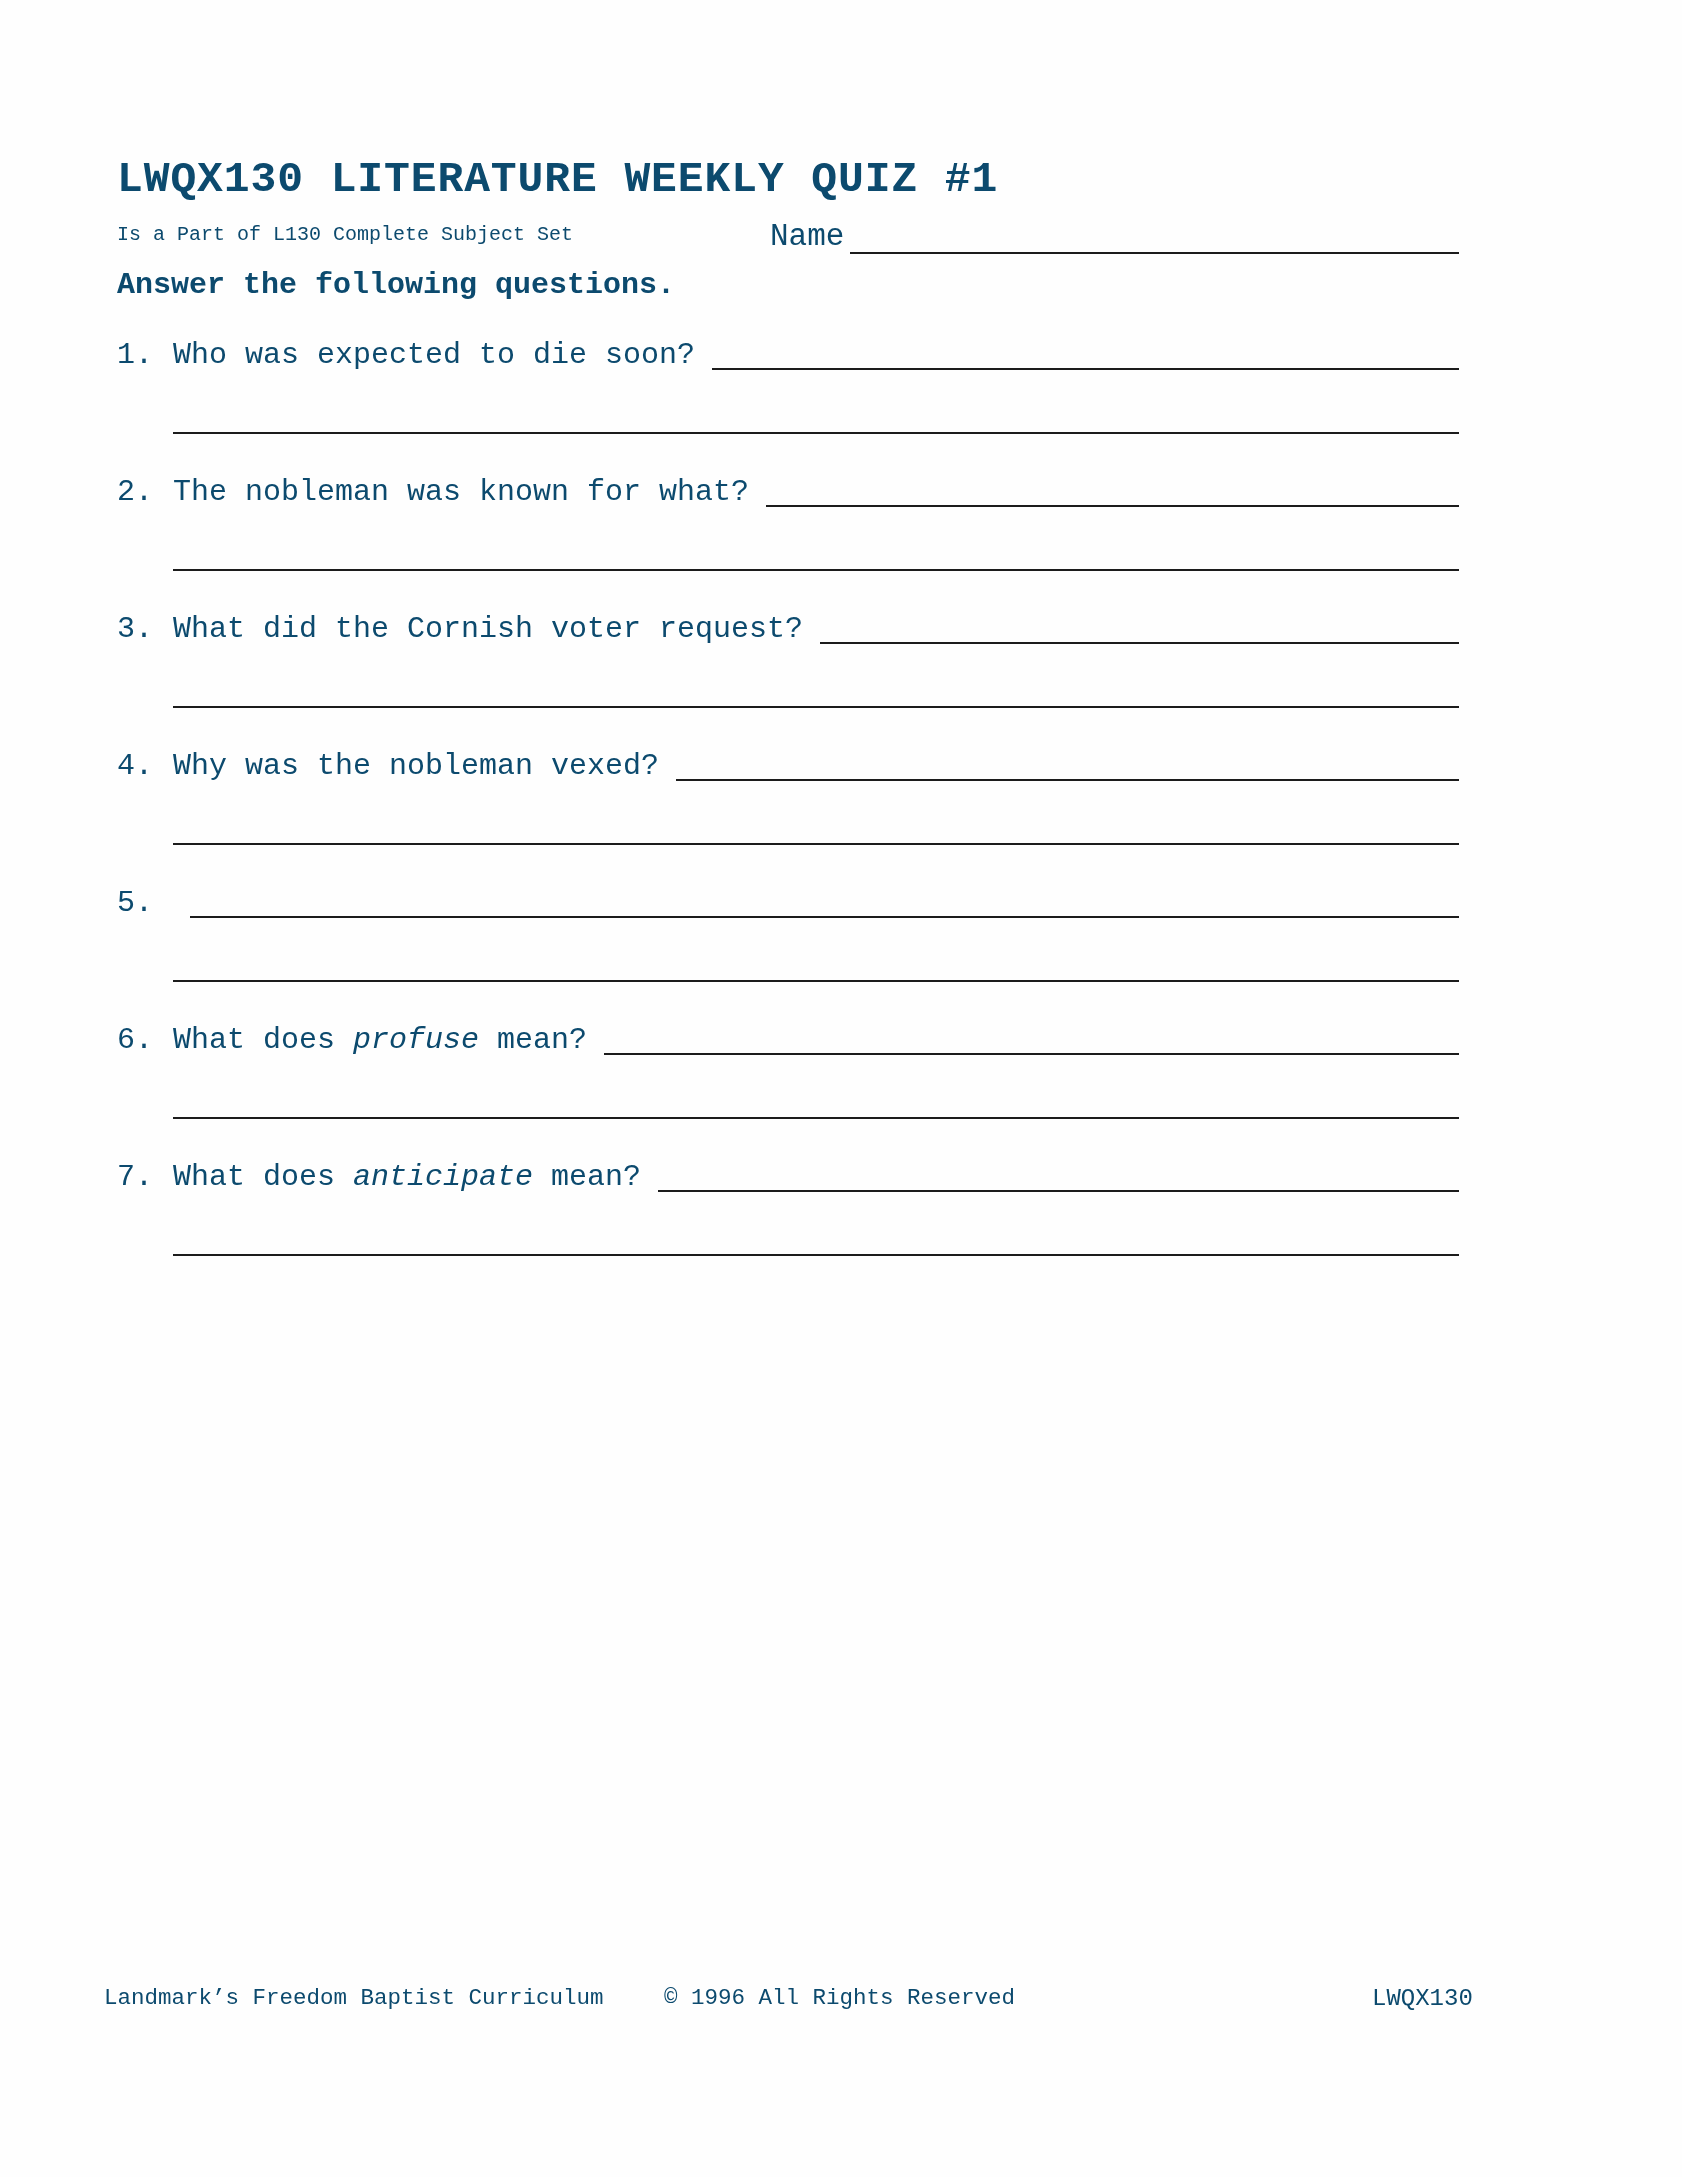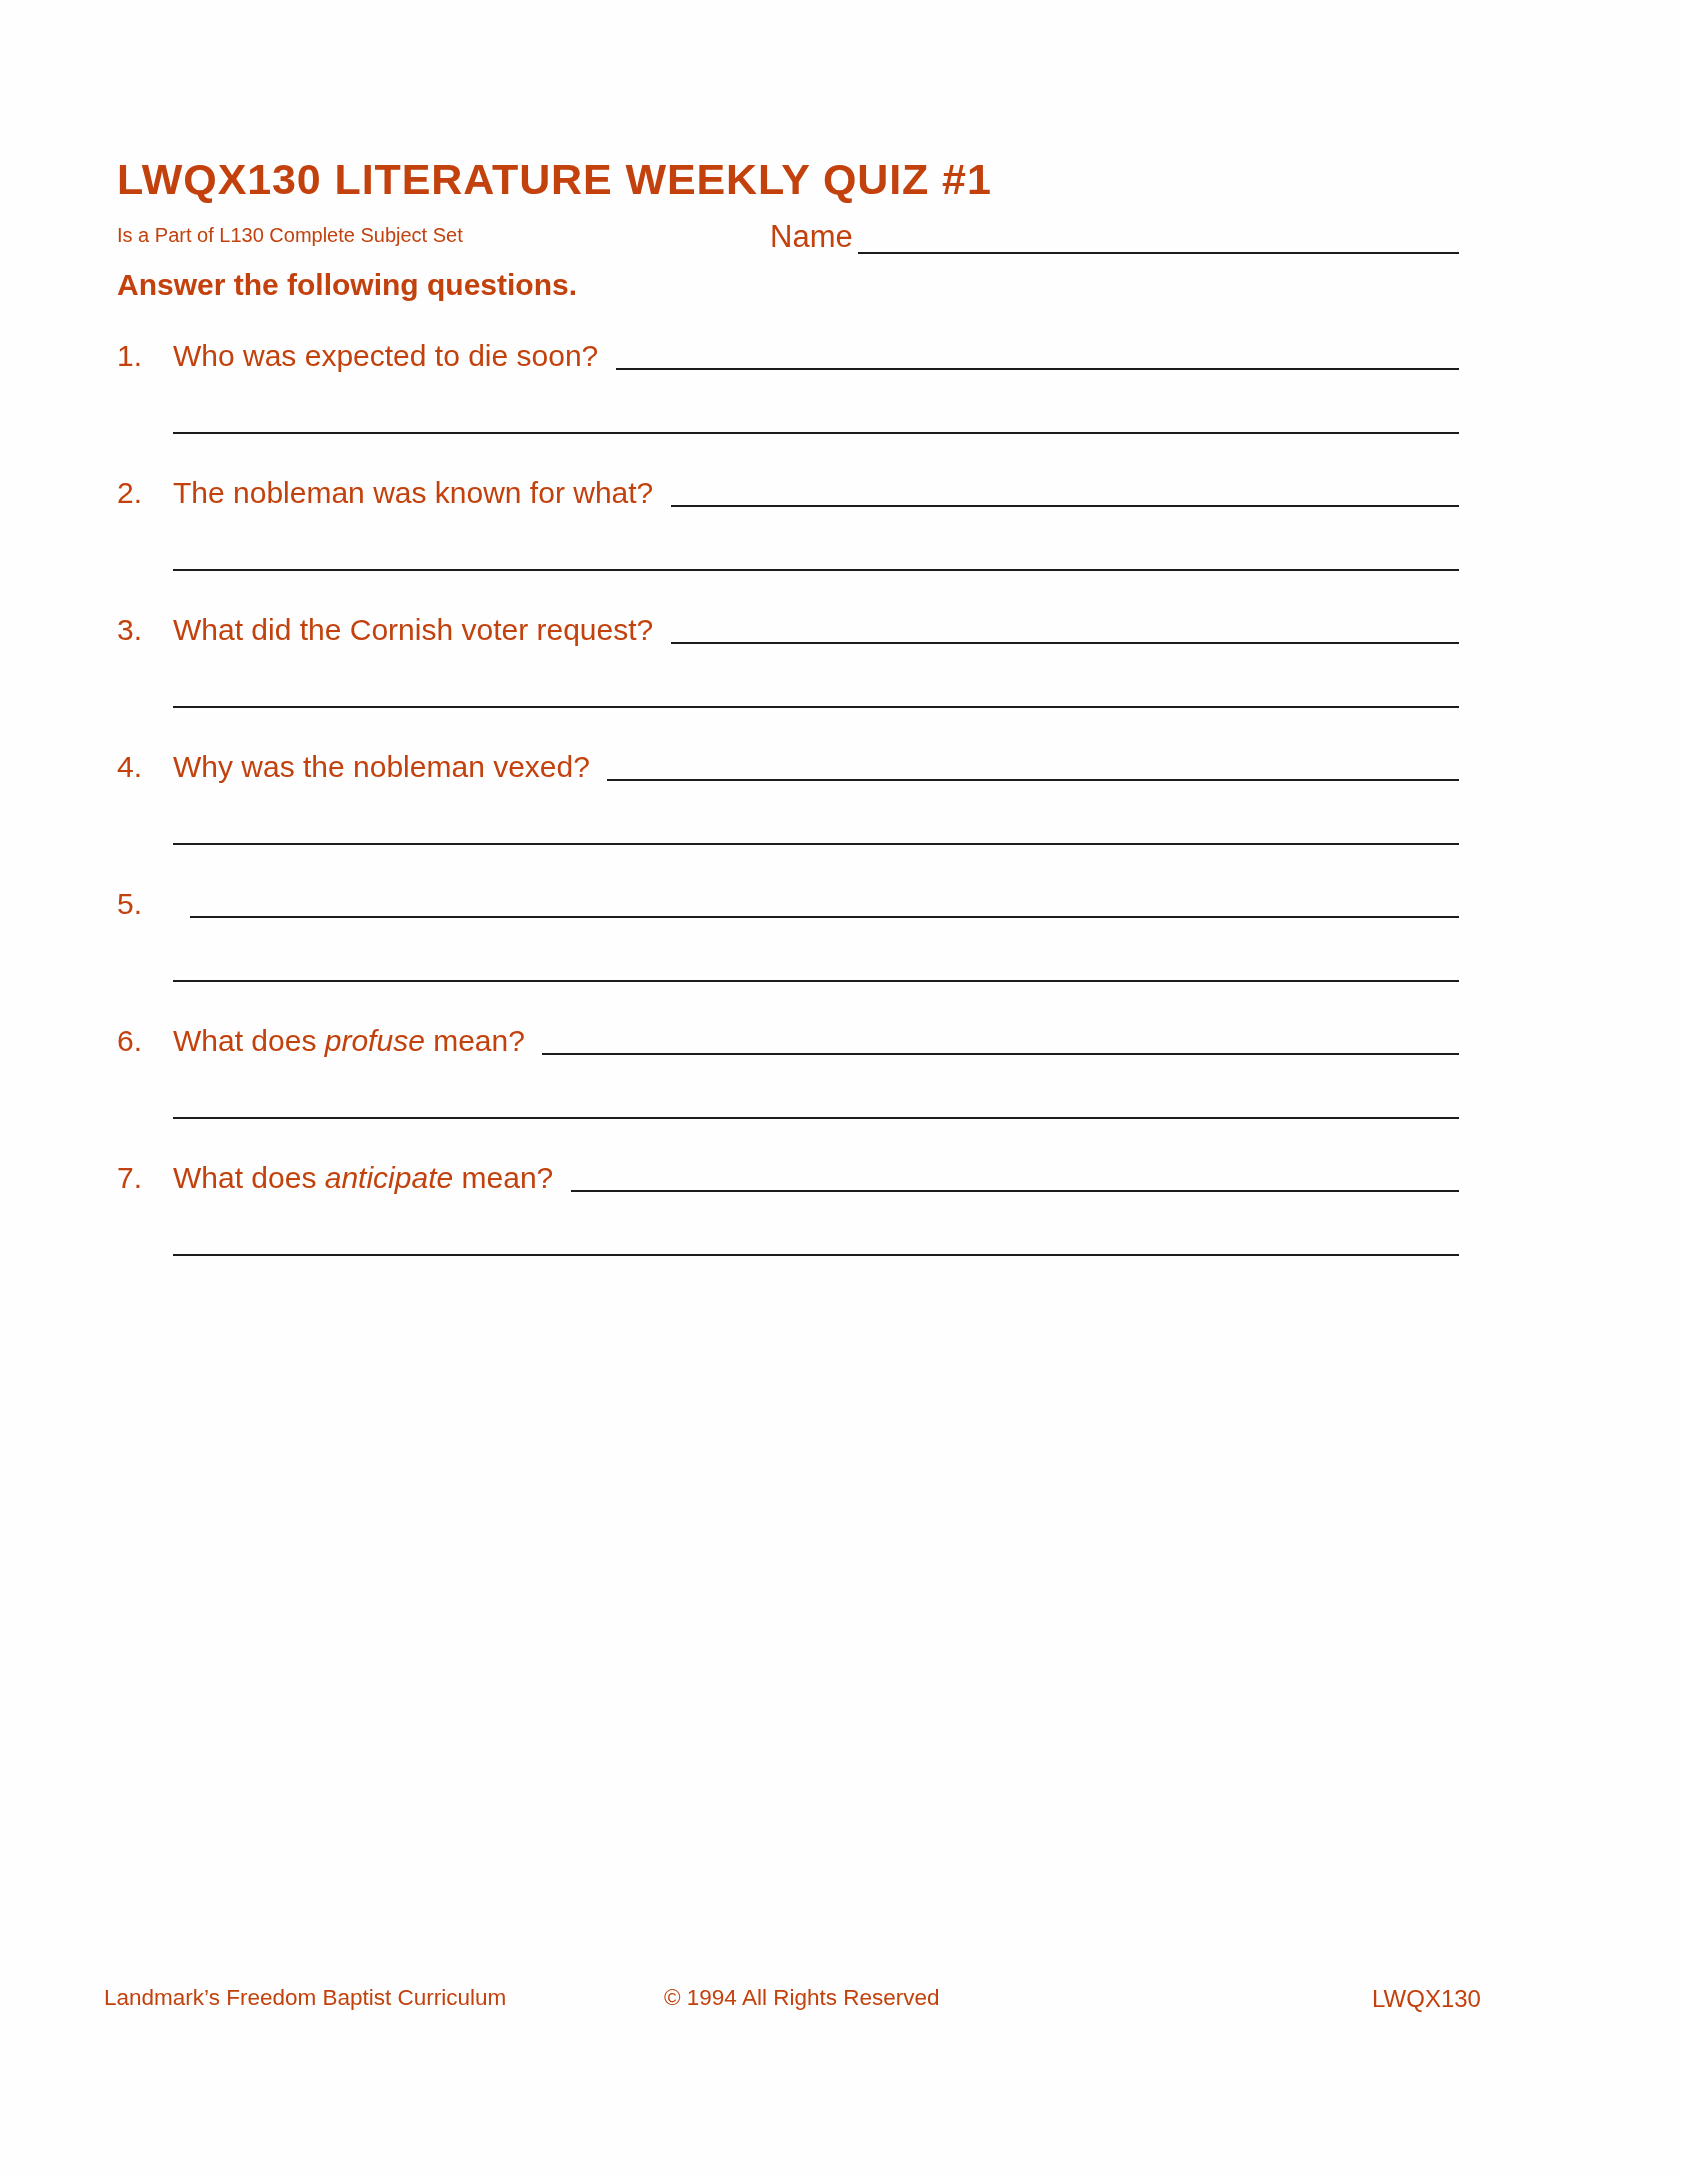--- a/index.html
+++ b/index.html
@@ -5,22 +5,22 @@
   html, body {
     margin: 0;
     padding: 0;
     background: #ffffff;
   }
   .page {
     position: relative;
     width: 1683px;
     height: 2177px;
     background: #fefefe;
-    font-family: Liberation Sans, sans-serif;
-    color: #c2410c;
+    font-family: Liberation Mono, monospace;
+    color: #0c4a6e;
     overflow: hidden;
   }
 
   
   .title {
     position: absolute;
     top: 126px;
     left: 117px;
     font-size: 43px;
     font-weight: bold;
@@ -211,18 +211,18 @@
         <span class="q-num">7.</span>
         <span class="q-text"><span>What does </span><i>anticipate</i><span> mean?</span></span>
         <span class="line-inline"></span>
       </div>
       <div class="line-full"></div>
     </div>
   </div>
 
   <div class="footer">
     <span class="footer-left">Landmark’s Freedom Baptist Curriculum</span>
-    <span class="footer-center">© 1994 All Rights Reserved</span>
+    <span class="footer-center">© 1996 All Rights Reserved</span>
     <span class="footer-right">LWQX130</span>
   </div>
 
 </div>
 
 
 </body></html>

